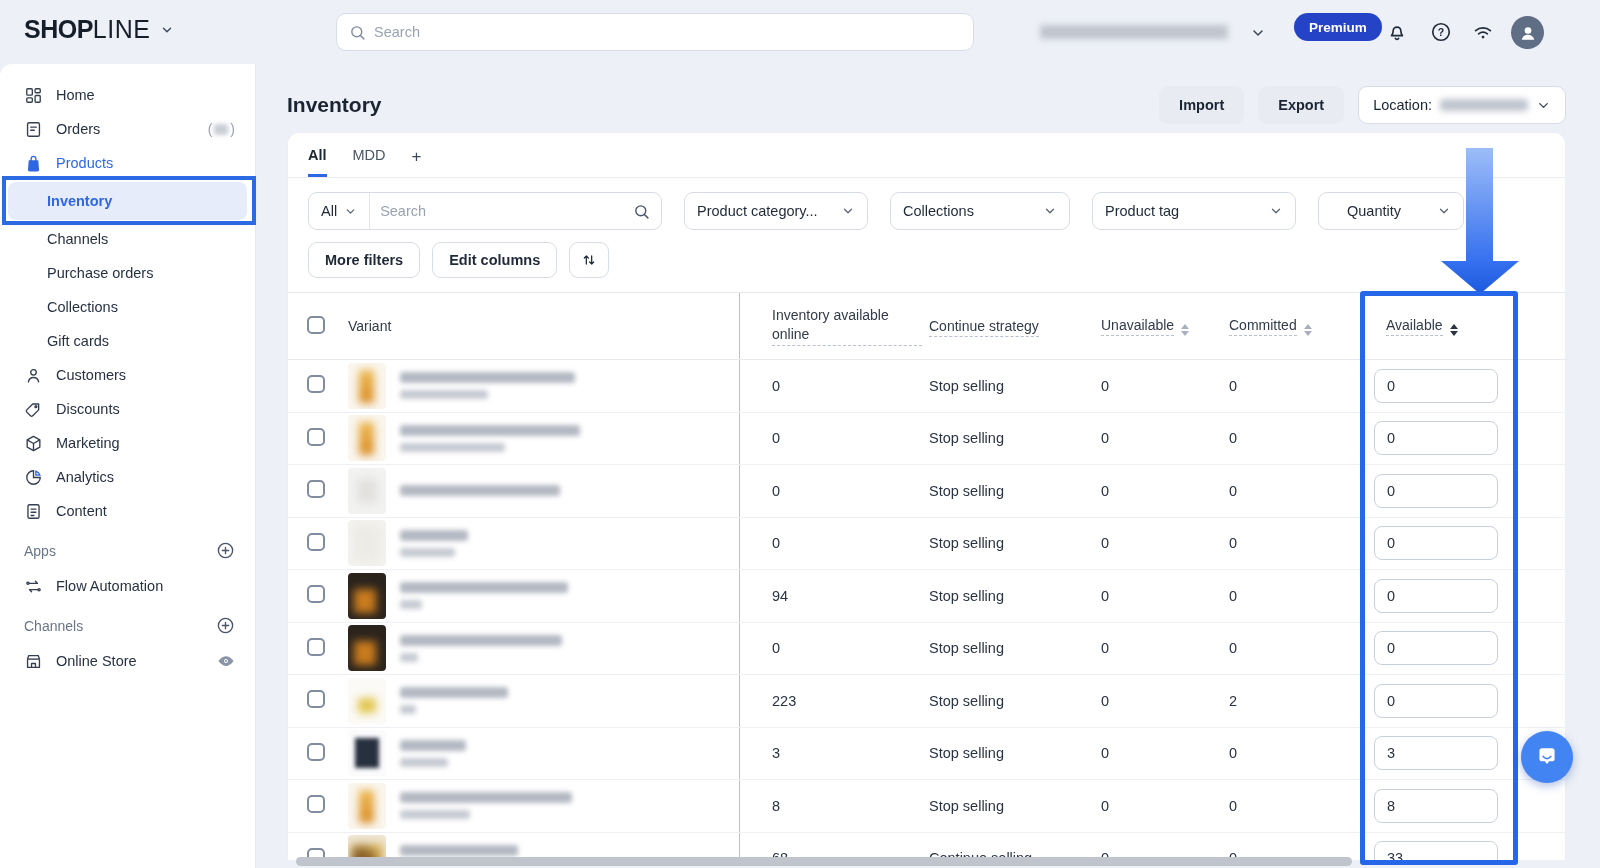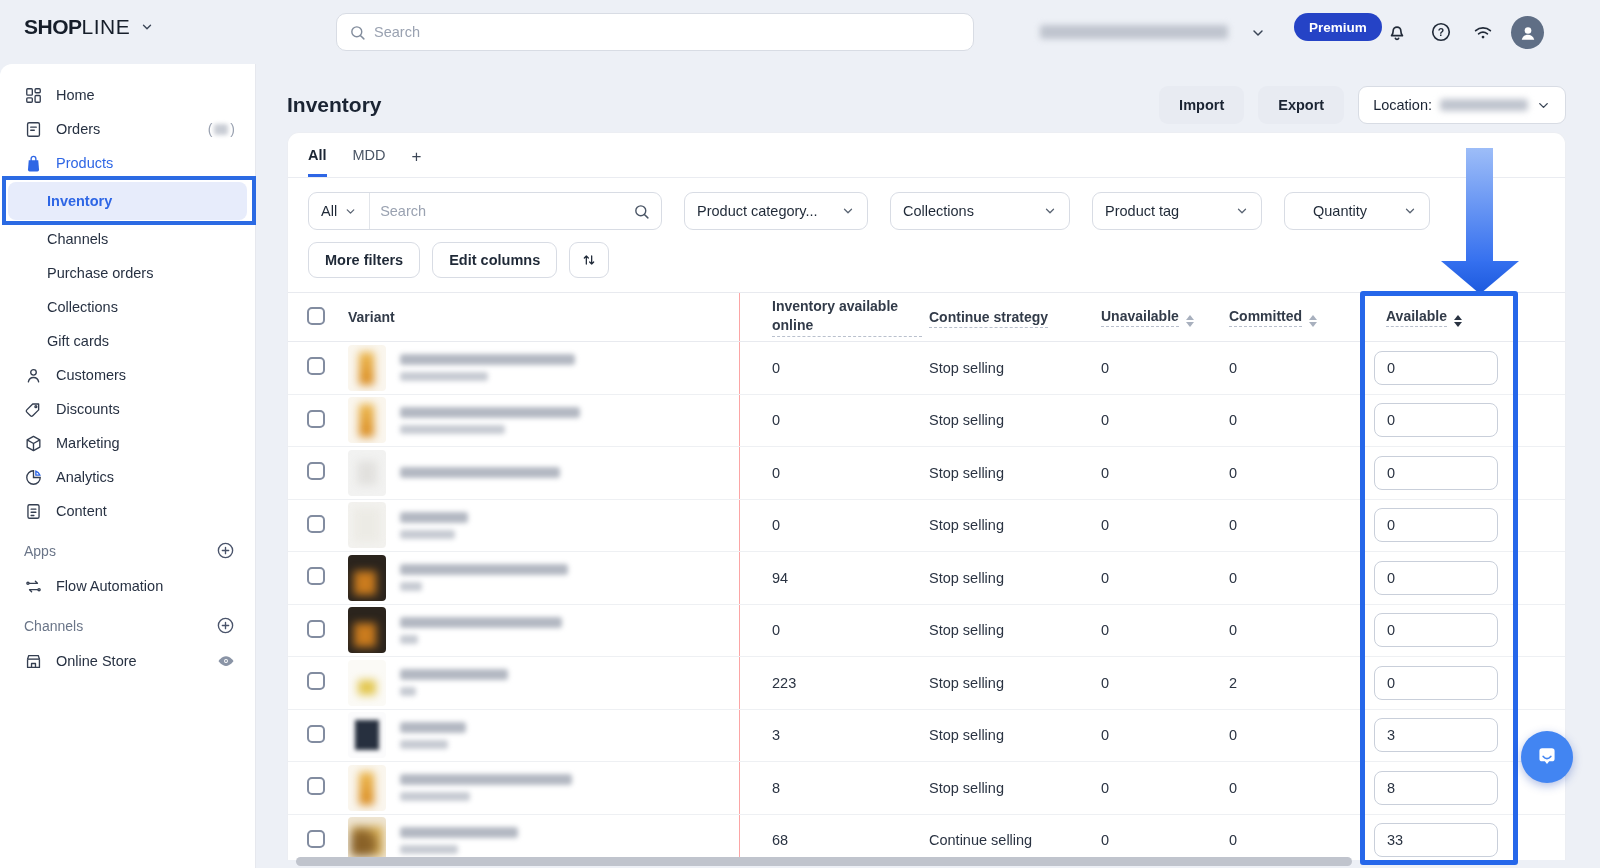--- a/index.html
+++ b/index.html
@@ -1,21 +1,21 @@
 <!DOCTYPE html>
 <html><head>
 <meta charset="utf-8">
 <style>
   * { margin:0; padding:0; box-sizing:border-box; }
   html,body { width:1600px; height:868px; overflow:hidden; }
   body { font-family:"Liberation Sans", sans-serif; background:#edf0f6; position:relative; color:#273142; }
 
   
   .topbar { position:relative; height:64px; background:#edf0f6; }
-  .logo { position:absolute; left:24px; top:15px; font-size:21px; color:#161e2a; letter-spacing:-0.5px; display:flex; align-items:center; gap:10px; }
+  .logo { position:absolute; left:24px; top:15px; font-size:25px; color:#161e2a; letter-spacing:-0.5px; display:flex; align-items:center; gap:10px; }
   .logo b { font-weight:bold; }
   .logo span.lt { font-weight:normal; letter-spacing:0.5px; }
   .chev { width:14px; height:14px; }
   .top-search { position:absolute; left:336px; top:13px; width:638px; height:38px; background:#fff; border:1px solid #d8dce4; border-radius:10px; display:flex; align-items:center; padding:0 12px; gap:8px; }
   .top-search input { border:0; outline:none; flex:1; font-size:14.5px; font-family:inherit; color:#273142; background:transparent; }
   .top-search input::placeholder { color:#9aa2b1; }
   .blur-bar { display:inline-block; background:#bfc4ce; border-radius:3px; filter:blur(3px); }
   .store-name { position:absolute; left:1040px; top:25px; width:188px; height:14px; }
   .store-chev { position:absolute; left:1250px; top:25px; }
   .premium { position:absolute; left:1294px; top:13px; height:28px; background:#2543c6; color:#fff; font-size:13.5px; font-weight:bold; border-radius:999px; display:flex; align-items:center; padding:0 15px; border:none; }
@@ -49,29 +49,29 @@
   .tab.active { color:#1c2634; font-weight:bold; border-bottom:3px solid #2e66e5; }
   .tab.add { font-size:17px; color:#3c4656; padding-bottom:8px; }
 
   .filter-row1 { display:flex; gap:22px; margin:14px 20px 0; }
   .search-group { width:354px; height:38px; border:1px solid #d8dce4; border-radius:9px; display:flex; align-items:center; background:#fff; }
   .scope { display:flex; align-items:center; gap:7px; padding:0 12px; font-size:14.5px; color:#1f2937; border-right:1px solid #e2e5ea; height:100%; cursor:pointer; }
   .search-group input { flex:1; border:0; outline:none; padding:0 10px; font-size:14.5px; font-family:inherit; color:#273142; }
   .search-group input::placeholder { color:#9aa2b1; }
   .search-group .mag { margin-right:11px; }
   .select { height:38px; border:1px solid #d8dce4; border-radius:9px; background:#fff; display:flex; align-items:center; justify-content:space-between; padding:0 12px; font-size:14.5px; color:#1f2937; cursor:pointer; }
-  .w-pc { width:184px; } .w-col { width:180px; } .w-pt { width:170px;text-align:right; } .w-qty { width:146px;padding-left:28px; }
+  .w-pc { width:184px; } .w-col { width:180px; } .w-pt { width:204px;text-align:right; } .w-qty { width:146px;padding-left:28px; }
 
   .filter-row2 { display:flex; gap:12px; margin:12px 20px 14px; }
   .btn-line { height:36px; border:1px solid #d8dce4; border-radius:9px; background:#fff; padding:0 16px; font-size:14.5px; font-weight:bold; color:#1f2937; font-family:inherit; cursor:pointer; }
   .btn-sort { width:40px; display:grid; place-items:center; padding:0; }
 
   
   .thead, .trow { display:grid; grid-template-columns:46px 405px 190px 172px 128px 137px 1fr; align-items:center; }
-  .thead { height:50px; border-top:1px solid #e8eaef; border-bottom:1px solid #e8eaef; font-size:14px; color:#323b49;font-weight:bold; }
+  .thead { height:68px; border-top:1px solid #e8eaef; border-bottom:1px solid #e8eaef; font-size:14px; color:#323b49; }
   .thead .hl { border-bottom:1px dashed #b9c0cd; padding-bottom:2px; }
   .c-online { border-left:1px solid #fca5a5; padding-left:32px; align-self:stretch; display:flex; align-items:center; }
   .thead .c-online .hl { max-width:150px; line-height:1.3; }
   .cb { width:18px; height:18px; border:2px solid #828ca0; border-radius:5px; background:#fff; display:inline-block; cursor:pointer; }
   .cb-c { padding-left:19px; }
   .var-head { padding-left:14px; }
   .sort { display:inline-flex; flex-direction:column; gap:2px; margin-left:7px; vertical-align:1px; }
   .sort i { width:0; height:0; border-left:4px solid transparent; border-right:4px solid transparent; }
   .sort .up { border-bottom:5px solid #a8b0be; }
   .sort .dn { border-top:5px solid #a8b0be; }

